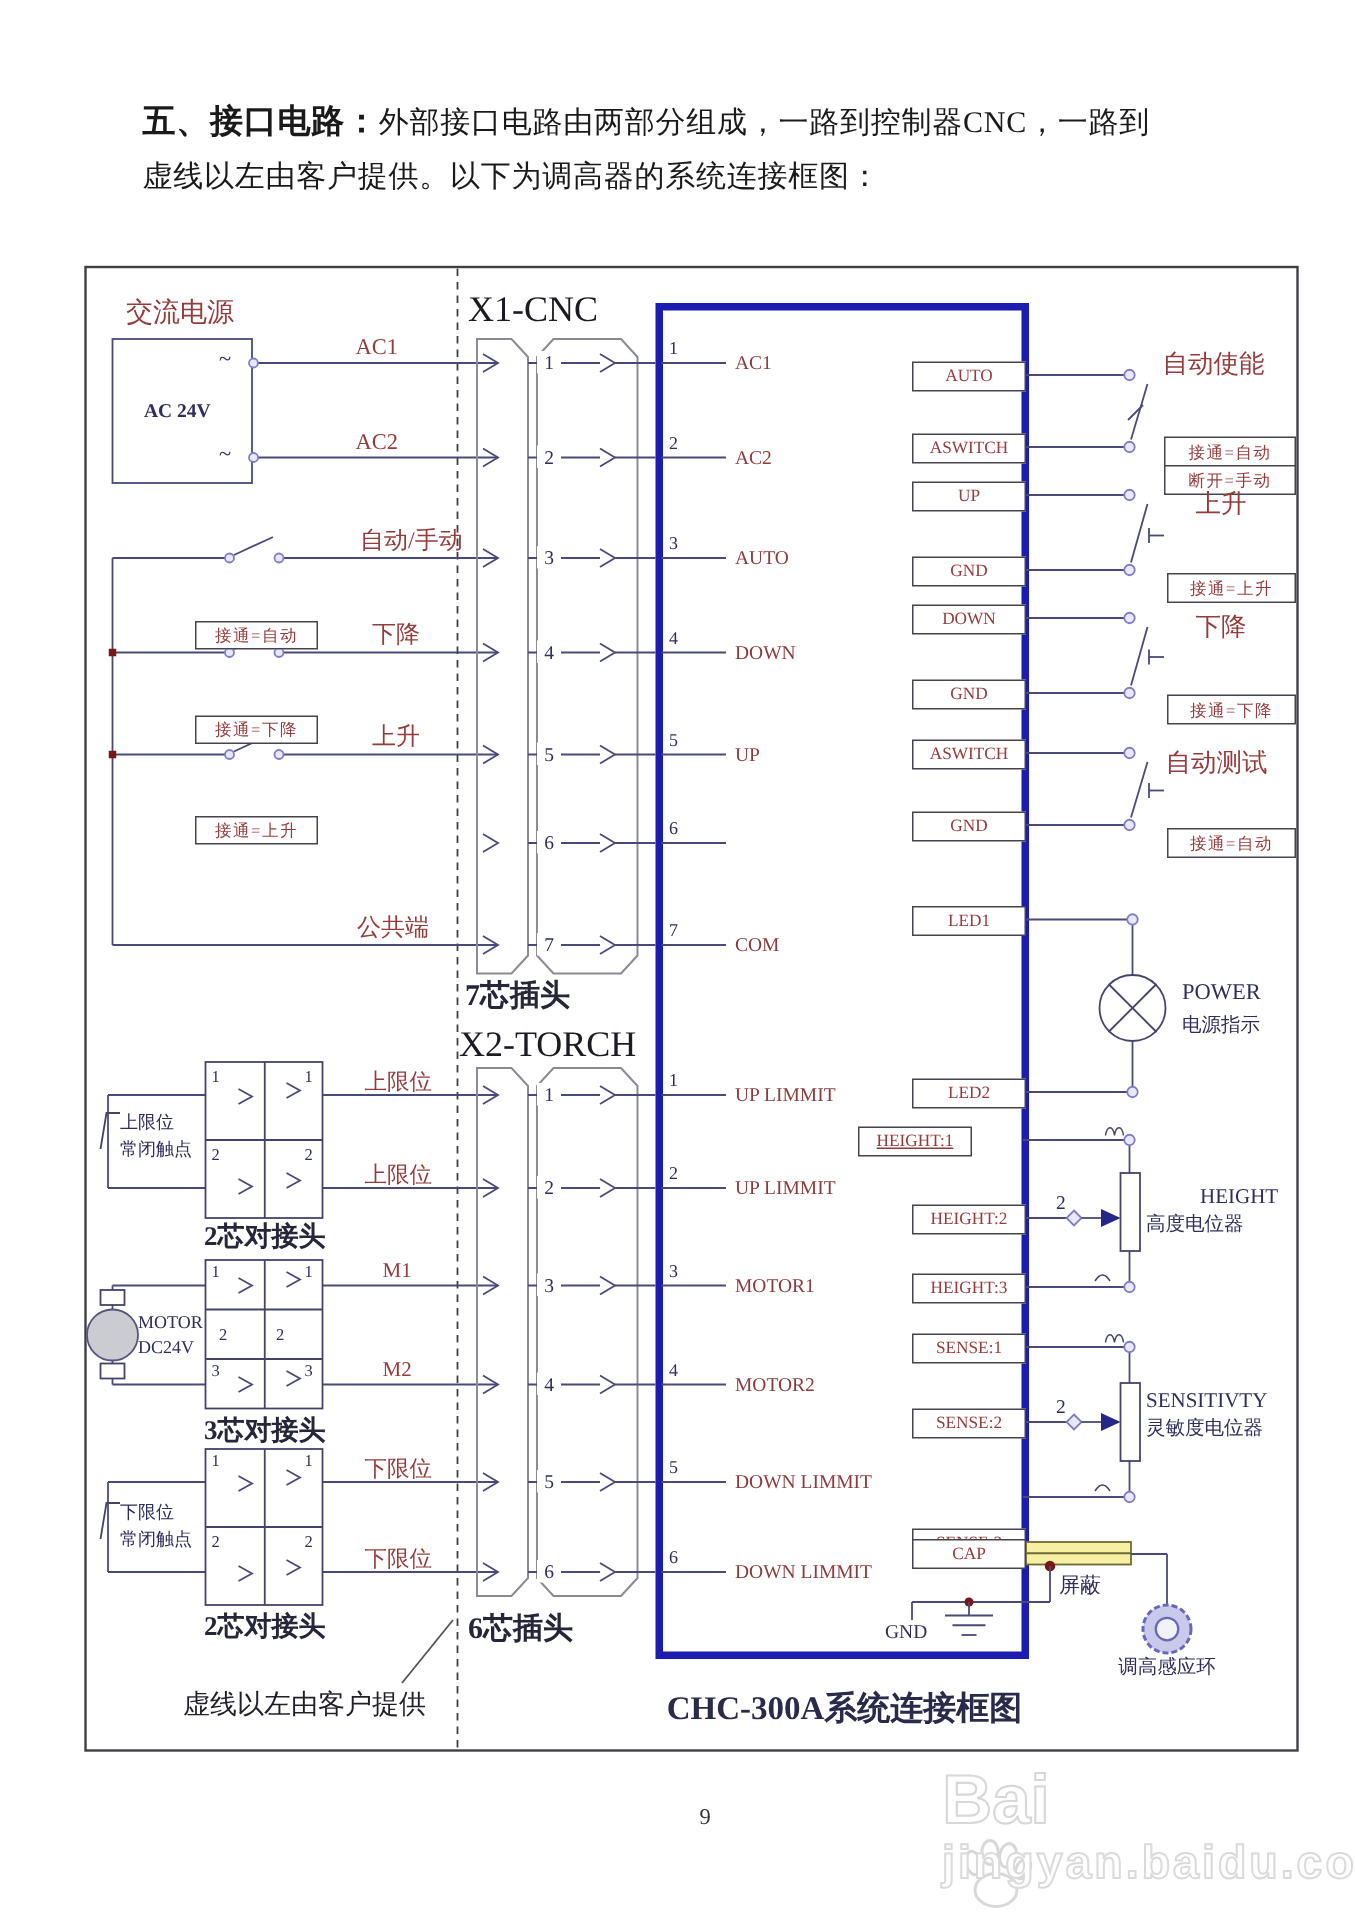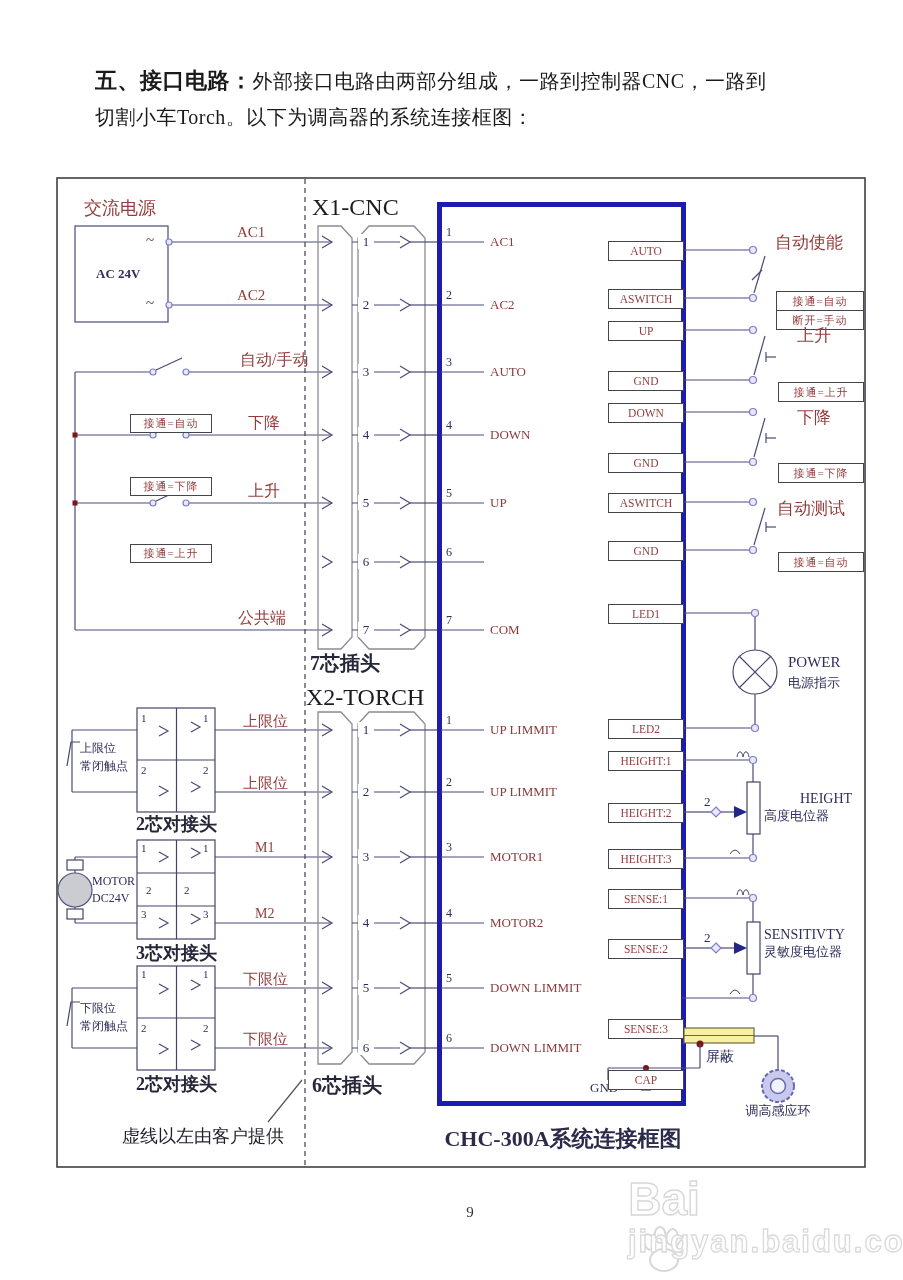--- a/index.html
+++ b/index.html
@@ -33,21 +33,21 @@
           color:#fff;-webkit-text-stroke:1.3px #dadada;text-shadow:0 0 1px #e4e4e4;letter-spacing:2px;}
 </style>
 </head>
 <body>
 
 <div class="page" id="page">
 
   <div class="abs hdr1" style="left:95px;top:66px;">
     <span class="hdr-bold">五、接口电路：</span><span>外部接口电路由两部分组成，一路到控制器CNC，一路到</span>
   </div>
-  <div class="abs hdr1" style="left:95px;top:104px;">切割小车Torch。以下为调高器的系统连接框图：</div>
+  <div class="abs hdr1" style="left:95px;top:104px;">虚线以左由客户提供。以下为调高器的系统连接框图：</div>
 
   <svg class="abs" style="left:0;top:0;" width="903" height="1280" viewBox="0 0 903 1280">
     <g stroke="#3f3f46" fill="none" stroke-width="1.6">
       <rect x="57" y="178" width="808" height="989"></rect>
       <line x1="305" y1="179" x2="305" y2="1166" stroke-width="1.2" stroke-dasharray="5,4"></line>
     </g>
 
     <g stroke="#4a4a7a" stroke-width="1.2" fill="none">
 
       <rect x="75" y="226" width="93" height="96"></rect>
@@ -432,27 +432,27 @@
     <div class="abs port-box" style="left: 608px; top: 241px;">AUTO</div>
     <div class="abs port-box" style="left: 608px; top: 289px;">ASWITCH</div>
     <div class="abs port-box" style="left: 608px; top: 321px;">UP</div>
     <div class="abs port-box" style="left: 608px; top: 371px;">GND</div>
     <div class="abs port-box" style="left: 608px; top: 403px;">DOWN</div>
     <div class="abs port-box" style="left: 608px; top: 453px;">GND</div>
     <div class="abs port-box" style="left: 608px; top: 493px;">ASWITCH</div>
     <div class="abs port-box" style="left: 608px; top: 541px;">GND</div>
     <div class="abs port-box" style="left: 608px; top: 604px;">LED1</div>
     <div class="abs port-box" style="left: 608px; top: 719px;">LED2</div>
-    <div class="abs port-box" style="left: 608px; top: 751px;">HEIGHT:1</div>
+    <div class="abs port-box" style="left: 572px; top: 751px; text-decoration: underline;">HEIGHT:1</div>
     <div class="abs port-box" style="left: 608px; top: 803px;">HEIGHT:2</div>
     <div class="abs port-box" style="left: 608px; top: 849px;">HEIGHT:3</div>
     <div class="abs port-box" style="left: 608px; top: 889px;">SENSE:1</div>
     <div class="abs port-box" style="left: 608px; top: 939px;">SENSE:2</div>
     <div class="abs port-box" style="left: 608px; top: 989px; margin-top: 30px;">SENSE:3</div>
-    <div class="abs port-box" style="left: 608px; top: 1070px; text-align: right;">CAP</div>
+    <div class="abs port-box" style="left: 608px; top: 1026px; text-align: right;">CAP</div>
     <div class="abs grid-num" style="left: 141px; top: 712px;">1</div>
     <div class="abs grid-num" style="left: 203px; top: 712px;">1</div>
     <div class="abs grid-num" style="left: 141px; top: 764px;">2</div>
     <div class="abs grid-num" style="left: 203px; top: 764px;">2</div>
     <div class="abs grid-num" style="left: 141px; top: 842px;">1</div>
     <div class="abs grid-num" style="left: 203px; top: 842px;">1</div>
     <div class="abs grid-num" style="left: 146px; top: 884px;">2</div>
     <div class="abs grid-num" style="left: 184px; top: 884px;">2</div>
     <div class="abs grid-num" style="left: 141px; top: 908px;">3</div>
     <div class="abs grid-num" style="left: 203px; top: 908px;">3</div>

